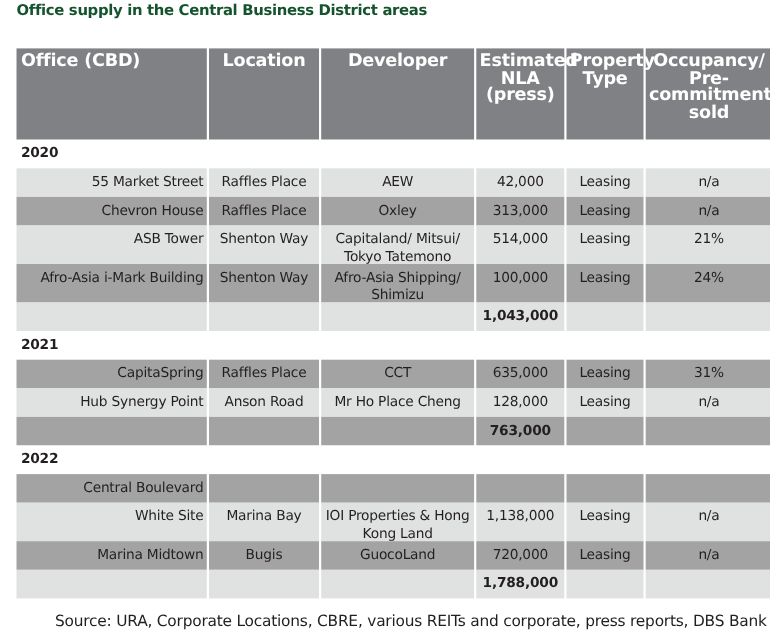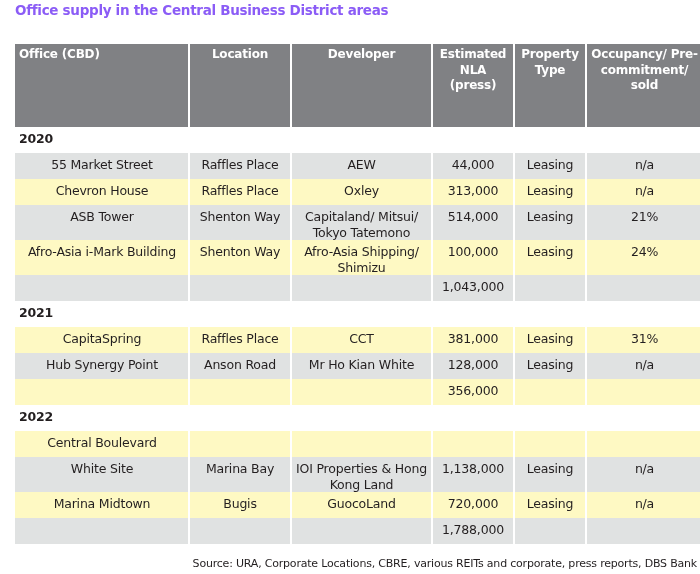--- a/index.html
+++ b/index.html
@@ -1,39 +1,39 @@
 <!DOCTYPE html>
 <html><head>
 <meta charset="utf-8">
 <style>
   html, body { margin: 0; padding: 0; background: #ffffff; }
   body { width: 700px; height: 574px; position: relative; overflow: hidden;
          font-family: "DejaVu Sans", "Liberation Sans", sans-serif; color: #231f20; }
   .title { position: absolute; left: 15px; top: 2px; font-size: 13.5px; font-weight: bold;
-           color: #8b5cf6; letter-spacing: -0.3px; font-family: "DejaVu Sans", sans-serif; }
+           color: #14532d; letter-spacing: -0.3px; font-family: "DejaVu Sans", sans-serif; }
   table { position: absolute; left: 15px; top: 44px; border-collapse: separate;
           border-spacing: 2px 0; margin-left: -2px; table-layout: fixed; width: 689px; }
   col.c1 { width: 173px; } col.c2 { width: 100px; } col.c3 { width: 139px; }
   col.c4 { width: 80px; } col.c5 { width: 70px; } col.c6 { width: 115px; }
-  th { background: #808184; color: #ffffff; font-size: 12px; font-weight: bold;
+  th { background: #808184; color: #ffffff; font-size: 16px; font-weight: bold;
        vertical-align: top; padding: 3px 3px 0 3px; height: 80px; line-height: 15.5px;
        text-align: center; letter-spacing: -0.2px; }
   th.left { text-align: left; padding-left: 4px; }
   td { font-size: 12.5px; vertical-align: top; padding: 4px 3px 0 3px; line-height: 15.5px;
        text-align: center; letter-spacing: -0.2px; }
-  td.left { text-align: center; padding-left: 4px; }
+  td.left { text-align: right; padding-left: 4px; }
   tr.dark td { background: #e0e2e2; }
-  tr.light td { background: #fef9c3; }
+  tr.light td { background: #a3a3a3; }
   tr.year td { background: #ffffff; font-weight: bold; text-align: left; padding-left: 4px;
                padding-top: 4px; }
-  tr.total td.bold { font-weight: normal; margin-top: 28px; }
+  tr.total td.bold { font-weight: bold; margin-top: 28px; }
   tr.h26 td { height: 22px; }
   tr.h34 td { height: 30px; }
   tr.year.h27 td { height: 22px; }
-  .source { position: absolute; right: 3px; top: 557px; font-size: 11px; color: #231f20;
+  .source { position: absolute; right: 3px; top: 557px; font-size: 14px; color: #231f20;
             letter-spacing: -0.2px; }
 </style>
 </head>
 <body>
 
 <div class="title">Office supply in the Central Business District areas</div>
 
 <table>
   <colgroup>
       <col class="c1">
@@ -55,21 +55,21 @@
   </thead>
   <tbody>
 
     <tr class="year h27">
       <td colspan="6">2020</td>
     </tr>
     <tr class="dark h26">
       <td class="left">55 Market Street</td>
       <td>Raffles Place</td>
       <td>AEW</td>
-      <td>44,000</td>
+      <td>42,000</td>
       <td>Leasing</td>
       <td>n/a</td>
     </tr>
     <tr class="light h26">
       <td class="left">Chevron House</td>
       <td>Raffles Place</td>
       <td>Oxley</td>
       <td>313,000</td>
       <td>Leasing</td>
       <td>n/a</td>
@@ -99,37 +99,37 @@
       <td></td>
     </tr>
 
     <tr class="year h27">
       <td colspan="6">2021</td>
     </tr>
     <tr class="light h26">
       <td class="left">CapitaSpring</td>
       <td>Raffles Place</td>
       <td>CCT</td>
-      <td>381,000</td>
+      <td>635,000</td>
       <td>Leasing</td>
       <td>31%</td>
     </tr>
     <tr class="dark h26">
       <td class="left">Hub Synergy Point</td>
       <td>Anson Road</td>
-      <td>Mr Ho Kian White</td>
+      <td>Mr Ho Place Cheng</td>
       <td>128,000</td>
       <td>Leasing</td>
       <td>n/a</td>
     </tr>
     <tr class="light h26 total">
       <td></td>
       <td></td>
       <td></td>
-      <td class="bold">356,000</td>
+      <td class="bold">763,000</td>
       <td></td>
       <td></td>
     </tr>
 
     <tr class="year h27">
       <td colspan="6">2022</td>
     </tr>
     <tr class="light h26">
       <td class="left">Central Boulevard</td>
       <td></td>

